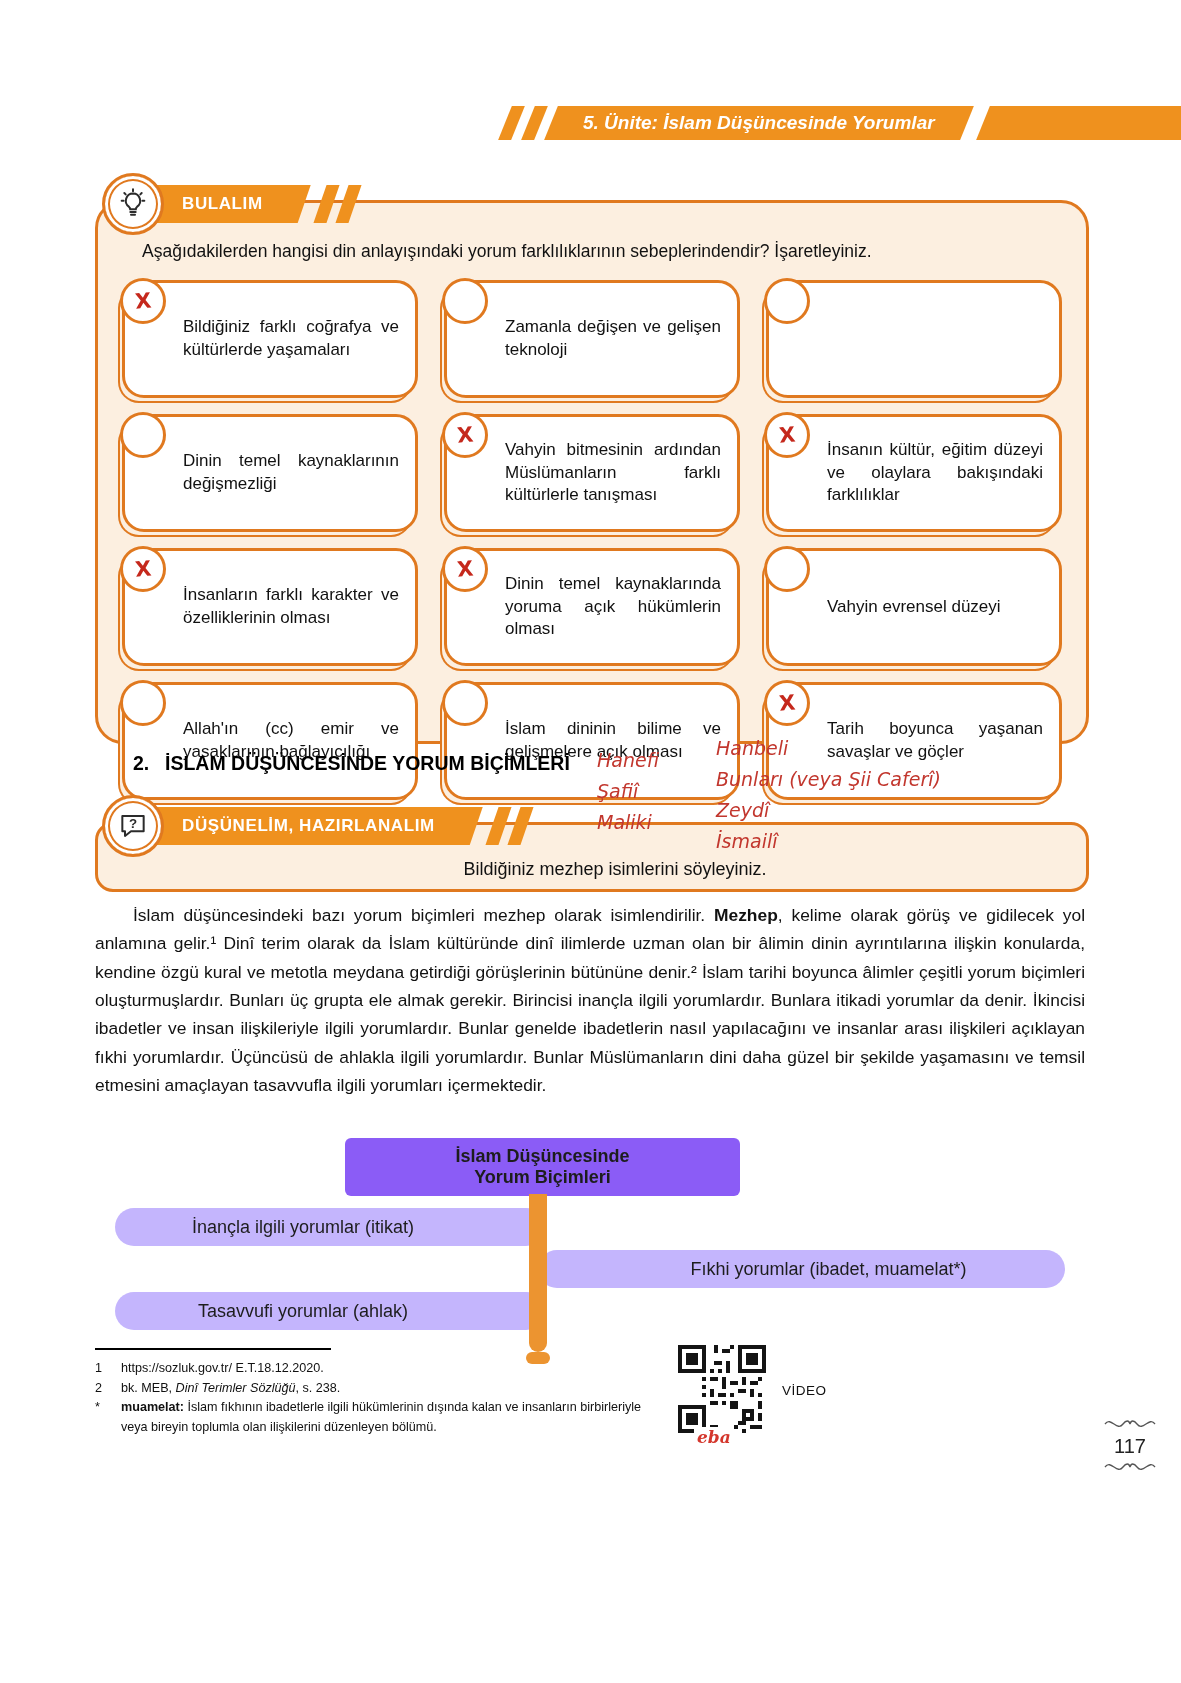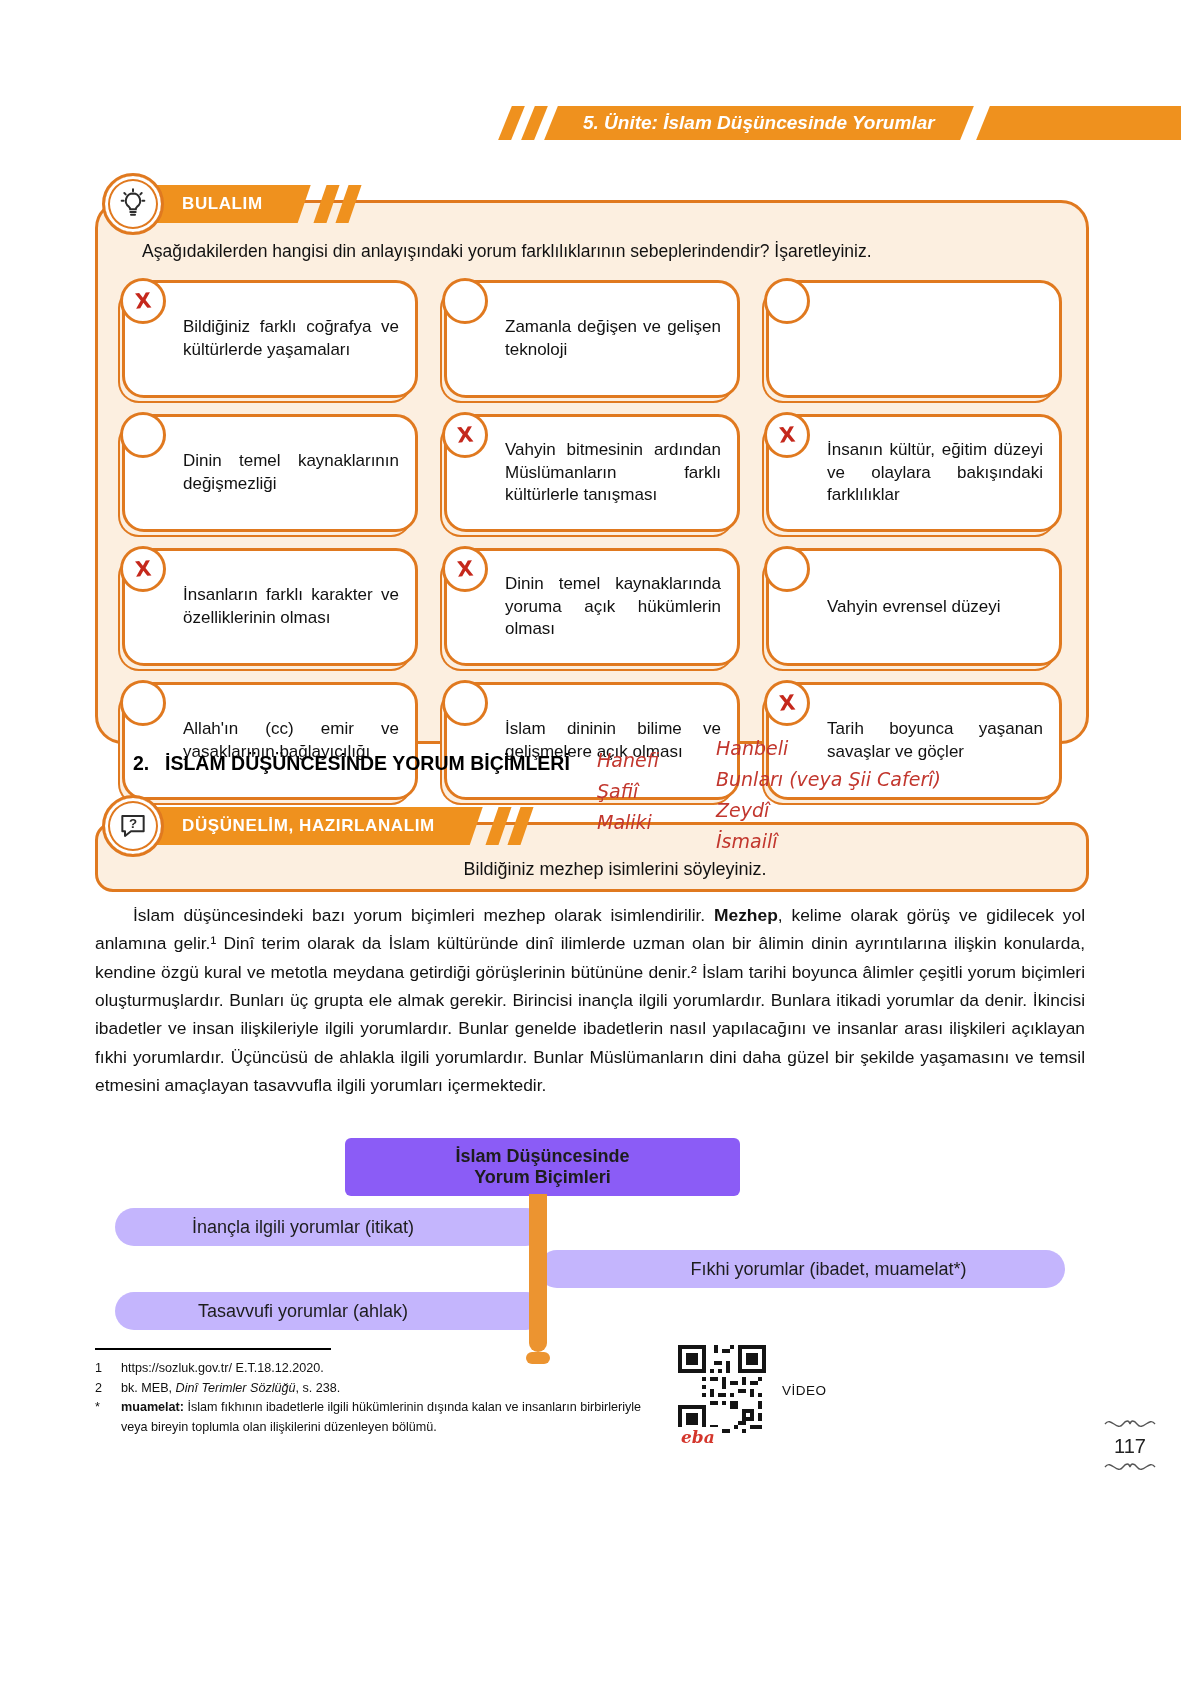--- a/index.html
+++ b/index.html
@@ -71,21 +71,21 @@
   .fn-rule{width:236px;height:2px;background:#000;margin-bottom:9px;}
   .fn-line{display:flex;line-height:1.55;}
   .fn-num{width:26px;flex:0 0 auto;}
   .fn-body{flex:1;}
   .fn-body .it{font-style:italic;}
   .fn-body .bd{font-weight:bold;}
 
   
   .qr-block{position:absolute;top:1343px;left:676px;width:230px;height:100px;}
   .qr-svg{position:absolute;top:0;left:0;}
-  .eba-logo{position:absolute;left:2px;bottom:-4px;background:#fff;padding:0 3px;color:#D4362C;
+  .eba-logo{position:absolute;left:18px;bottom:-4px;background:#fff;padding:0 3px;color:#D4362C;
     font-family:"DejaVu Serif",serif;font-style:italic;font-weight:bold;font-size:17px;}
   .video-label{position:absolute;left:106px;top:40px;font-size:13.5px;letter-spacing:.5px;color:#111;}
 
   
   .page-num{position:absolute;top:1416px;left:1088px;width:84px;text-align:center;color:#333;}
   .page-num .num{font-size:20px;color:#222;margin:1px 0;}
 </style>
 </head>
 <body>
 

